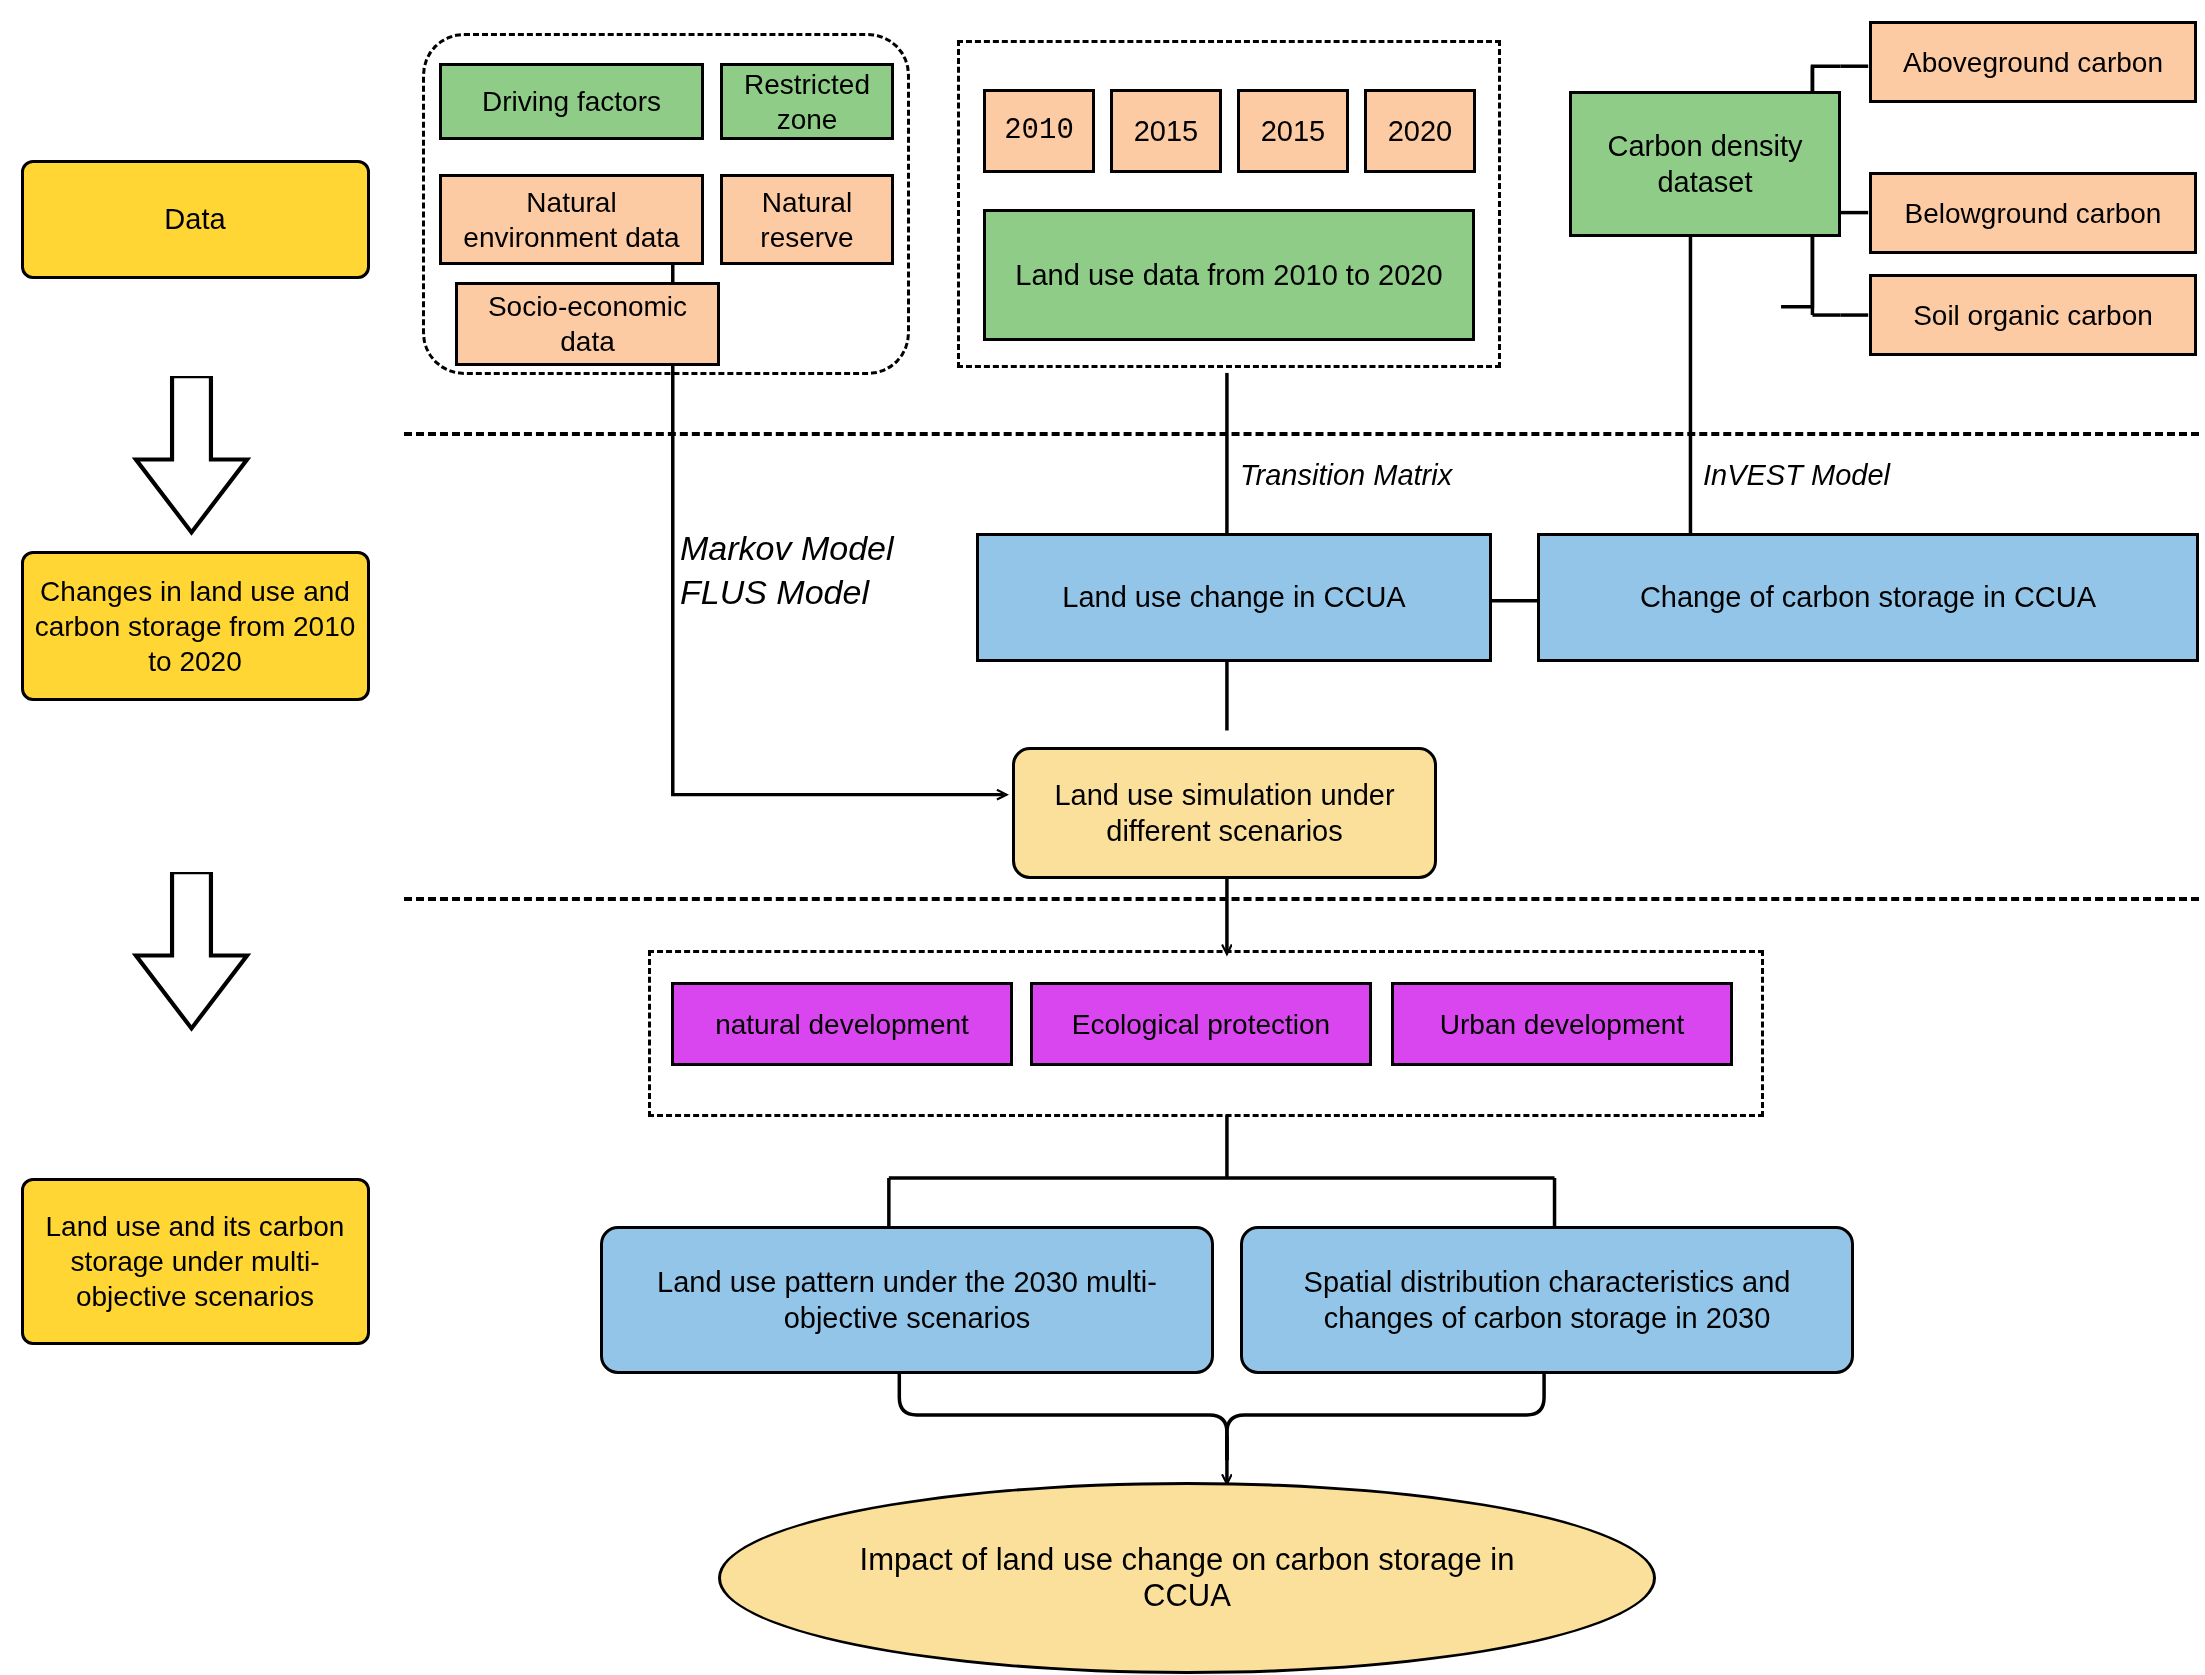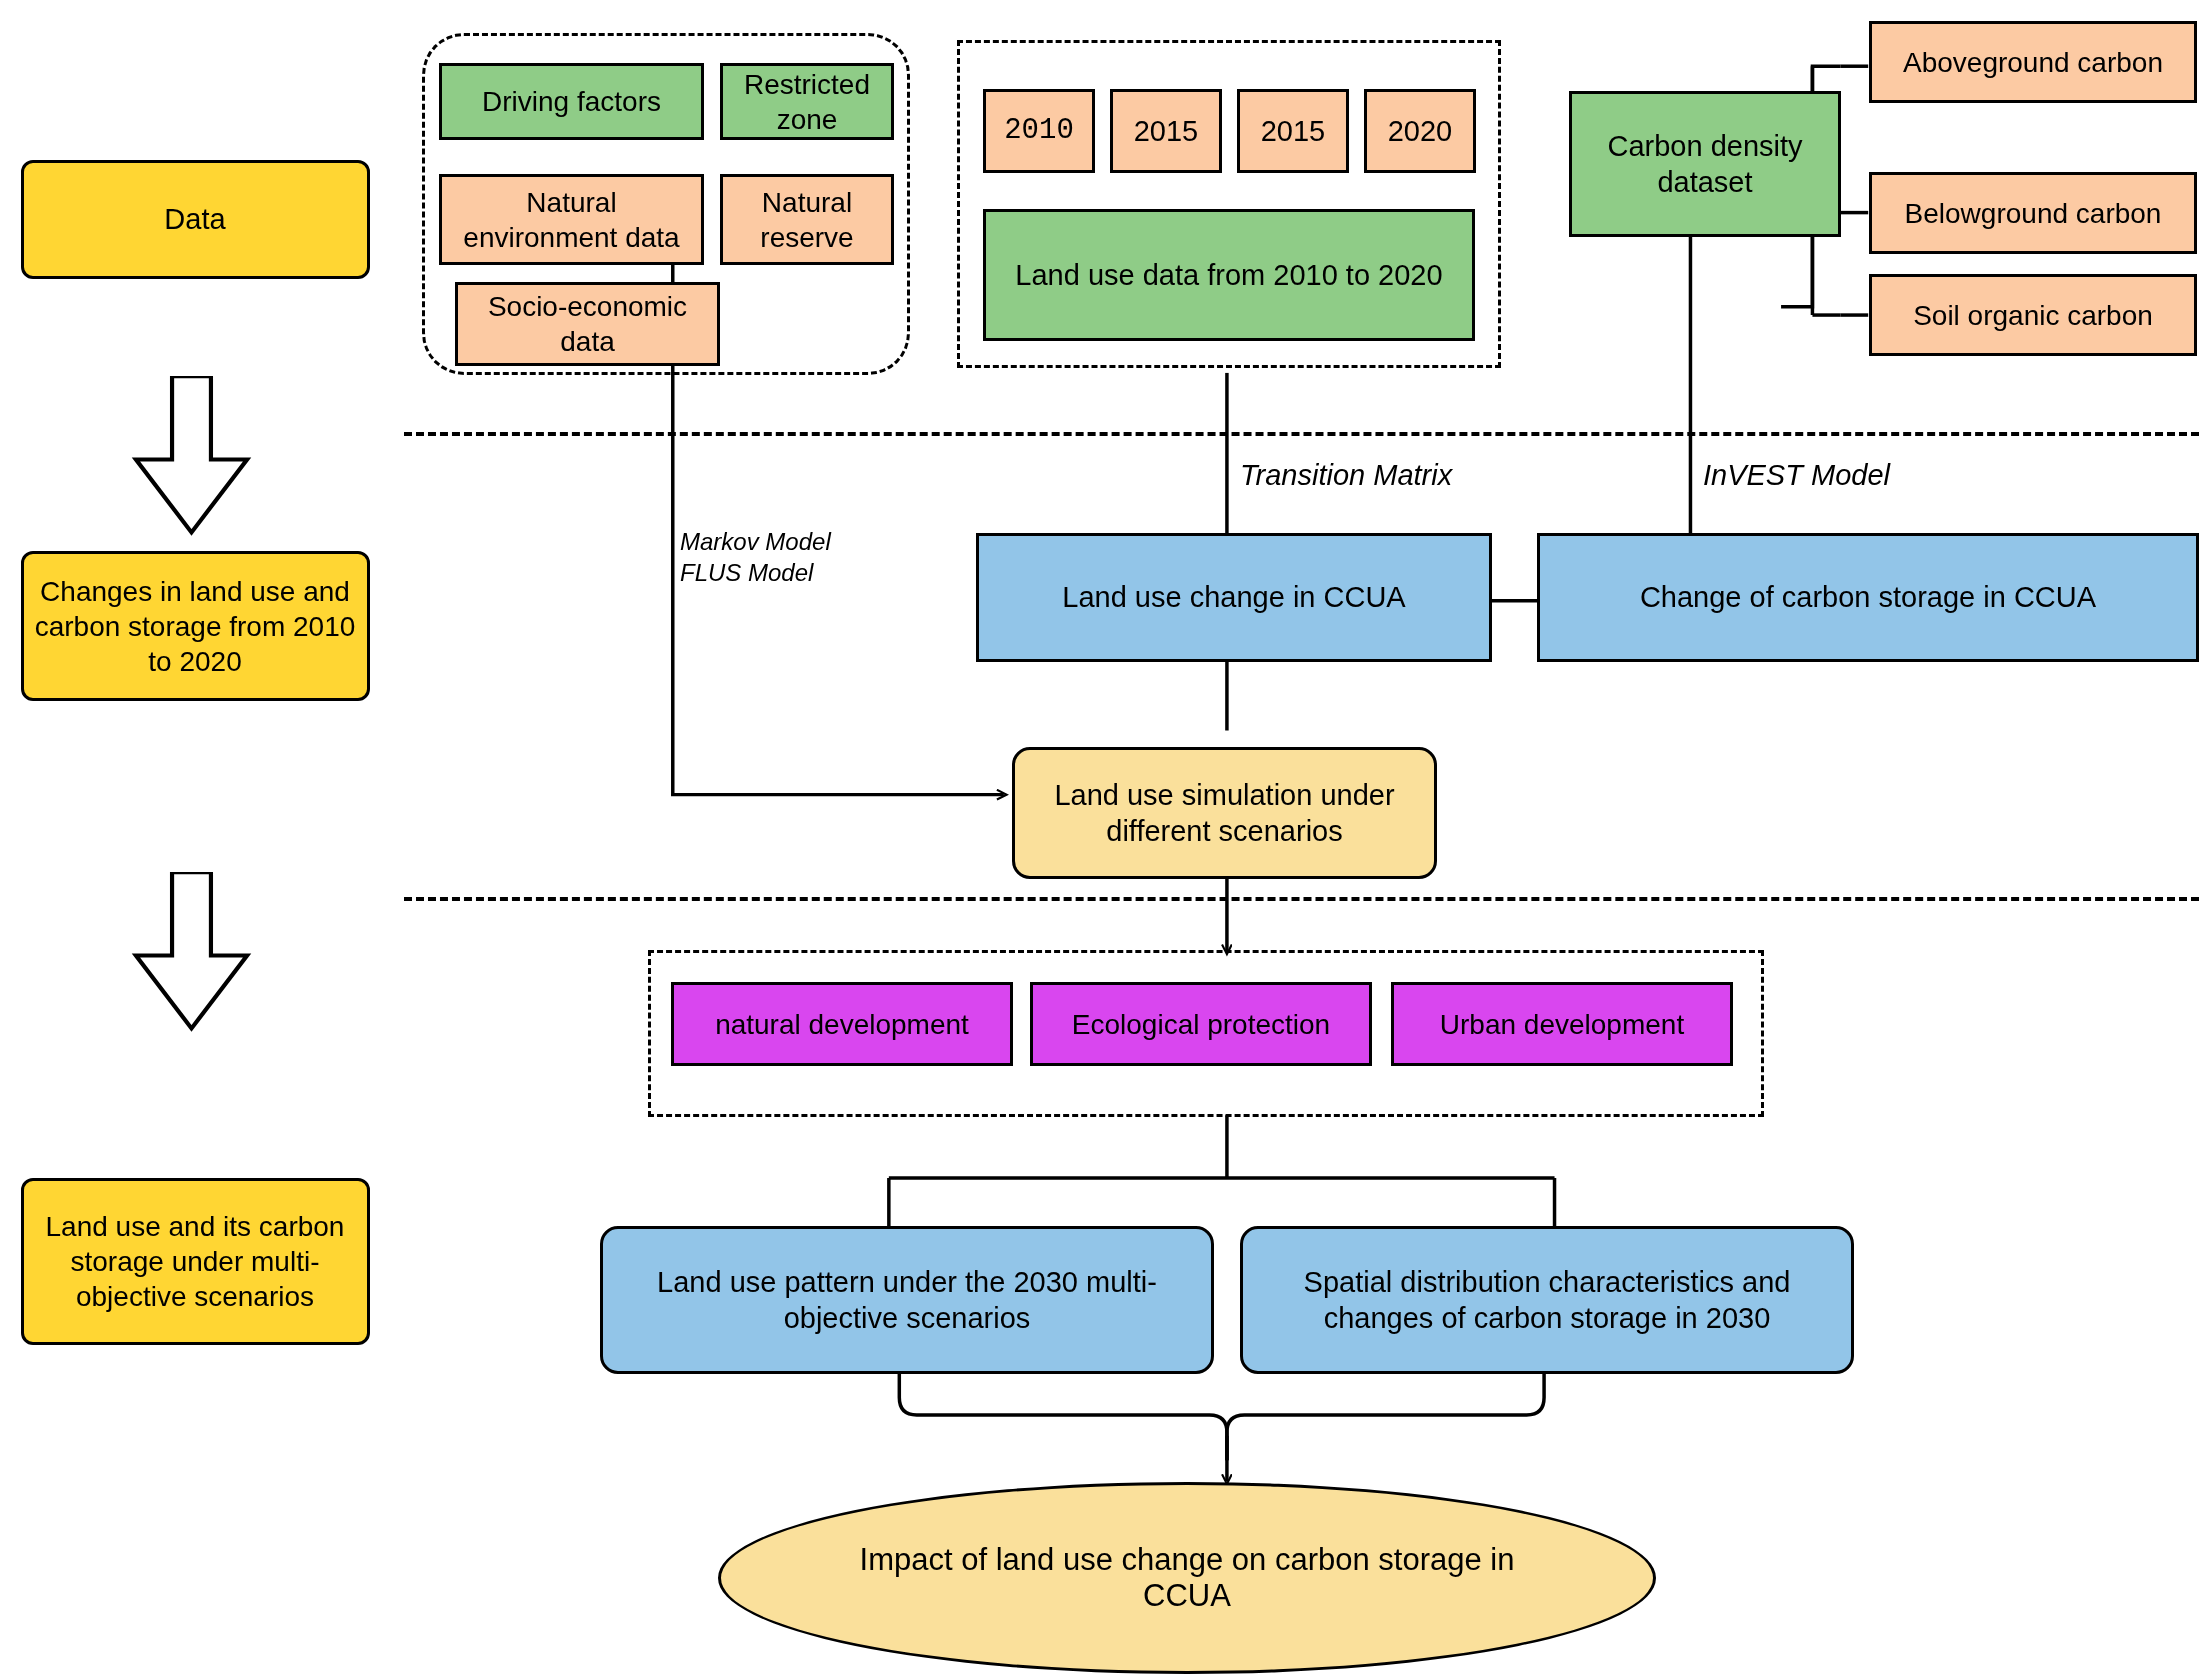--- a/index.html
+++ b/index.html
@@ -177,21 +177,21 @@
   <div class="node green" style="left:983px; top:209px; width:492px; height:132px; font-size:29px;">Land use data from 2010 to 2020</div>
 
   <div class="node green" style="left:1569px; top:91px; width:272px; height:146px; font-size:29px;">Carbon density dataset</div>
 
   <div class="node peach" style="left:1869px; top:21px; width:328px; height:82px; font-size:28px;">Aboveground carbon</div>
 
   <div class="node peach" style="left:1869px; top:172px; width:328px; height:82px; font-size:28px;">Belowground carbon</div>
 
   <div class="node peach" style="left:1869px; top:274px; width:328px; height:82px; font-size:28px;">Soil organic carbon</div>
 
-  <div class="italic-label" style="left:680px; top:526px; font-size:24px;">Markov Model
+  <div class="italic-label" style="left:680px; top:526px; font-size:34px;">Markov Model
 FLUS Model</div>
 
   <div class="italic-label" style="left:1240px; top:457px; font-size:29px;">Transition Matrix</div>
 
   <div class="italic-label" style="left:1703px; top:457px; font-size:29px;">InVEST Model</div>
 
   <div class="node blue" style="left:976px; top:533px; width:516px; height:129px; font-size:29px;">Land use change in CCUA</div>
 
   <div class="node blue" style="left:1537px; top:533px; width:662px; height:129px; font-size:29px;">Change of carbon storage in CCUA</div>
 

